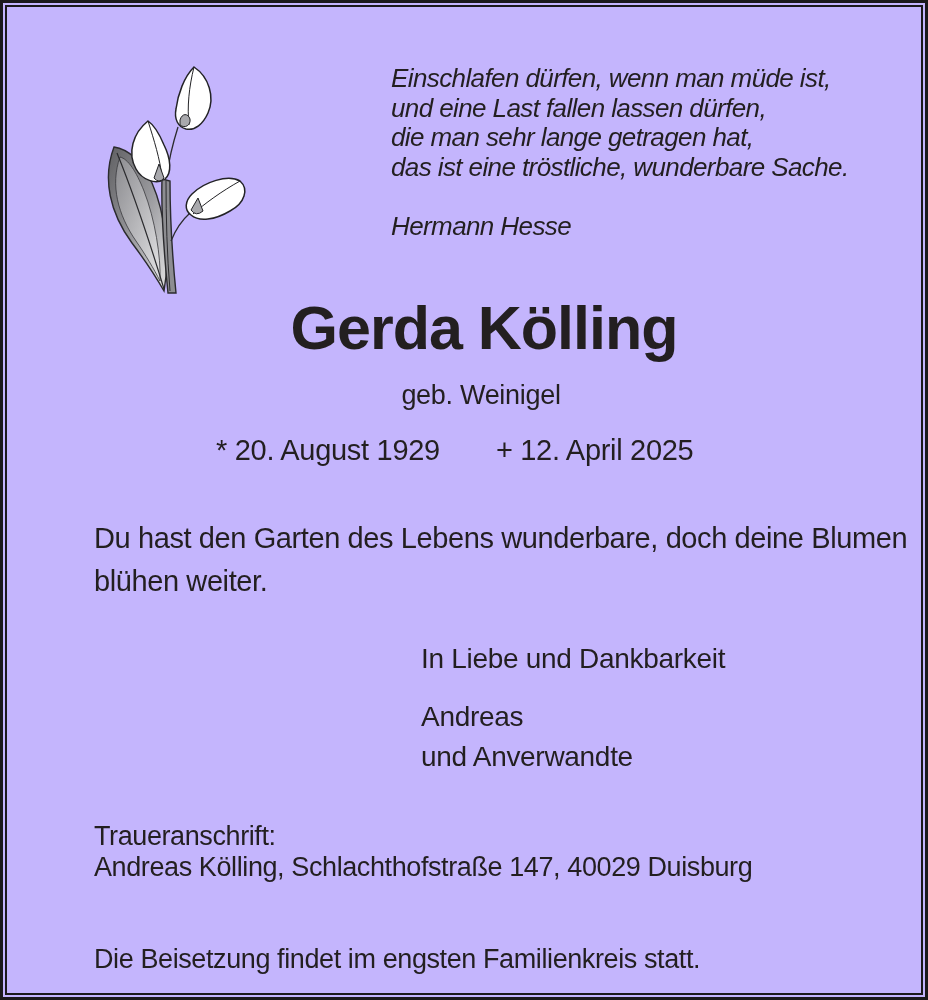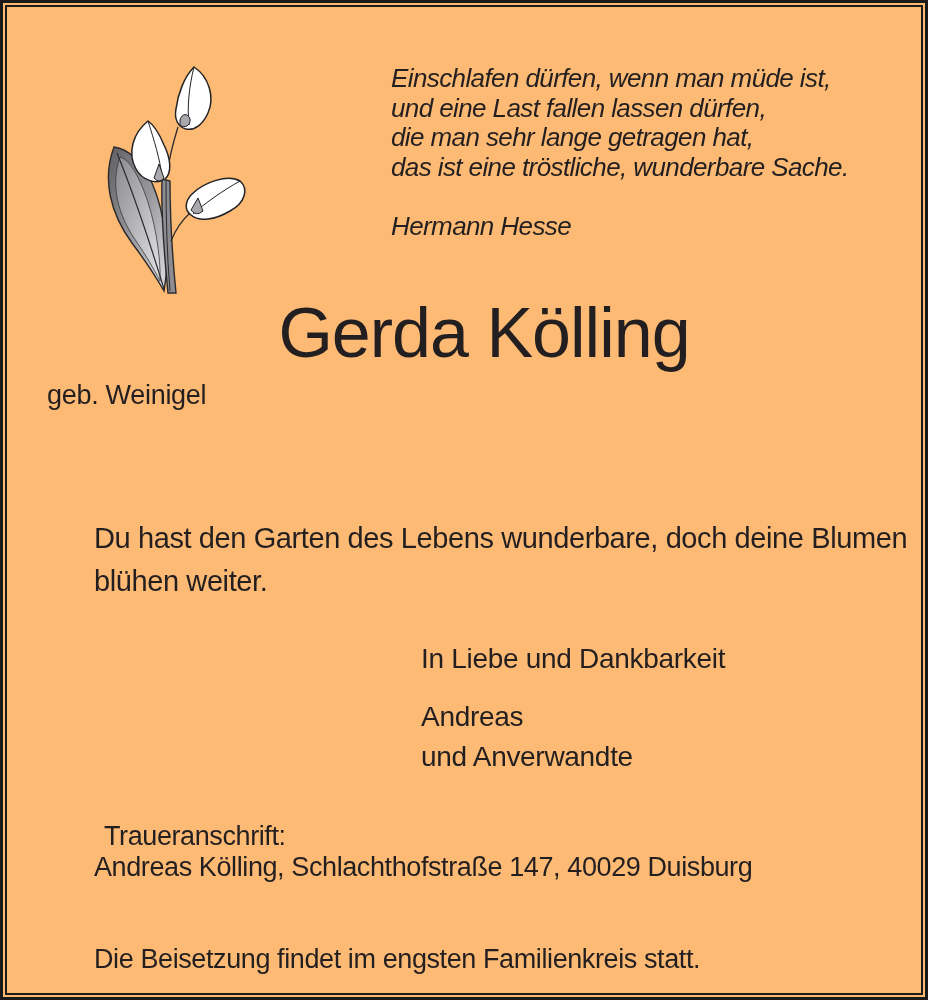--- a/index.html
+++ b/index.html
@@ -1,20 +1,20 @@
 <!DOCTYPE html>
 <html lang="de"><head>
 <meta charset="utf-8">
 <style>
   html,body{margin:0;padding:0;background:#ffffff;}
   .sheet{
     position:relative;
     width:928px;height:1000px;
     box-sizing:border-box;
-    background:#fdba74;
+    background:#c4b5fd;
     border:3px solid #1c1a1b;
     font-family:"Liberation Sans", sans-serif;
     color:#231f20;
     overflow:hidden;
   }
   .inner-frame{
     position:absolute;
     inset:2px;
     border:2px solid #1c1a1b;
     pointer-events:none;
@@ -32,27 +32,28 @@
   .quote-attribution{
     margin-top:30px;
     font-style:italic;
   }
 
   .flower{left:95px;top:60px;width:150px;height:235px;}
 
   .name{
     left:44px;right:4px;top:293px;
     text-align:center;
-    font-size:70px;
+    font-size:61px;
     line-height:1.06;
     letter-spacing:-1px;
-    font-weight:400;
+    font-weight:700;
   }
   .maiden{
     left:44px;right:10px;top:377px;
+    text-align:center;
     font-size:27px;
     letter-spacing:-0.3px;
   }
   .dates{
     left:213px;top:431px;
     display:flex;gap:56px;
     font-size:29px;
     letter-spacing:-0.3px;
   }
   .message{
@@ -66,21 +67,21 @@
     font-size:28px;
     letter-spacing:-0.3px;
   }
   .mourners{
     left:418px;top:694px;
     font-size:28px;
     line-height:40px;
     letter-spacing:-0.3px;
   }
   .address-label{
-    left:101px;top:818px;
+    left:91px;top:818px;
     font-size:27px;
     letter-spacing:-0.4px;
   }
   .address-value{
     left:91px;top:849px;
     font-size:27px;
     letter-spacing:-0.4px;
   }
   .notice{
     left:91px;top:941px;
@@ -134,20 +135,24 @@
     <div class="pre">Einschlafen dürfen, wenn man müde ist,
 und eine Last fallen lassen dürfen,
 die man sehr lange getragen hat,
 das ist eine tröstliche, wunderbare Sache.</div>
     <div class="quote-attribution">Hermann Hesse</div>
   </div>
 
   <div class="abs name">Gerda Kölling</div>
   <div class="abs maiden">geb. Weinigel</div>
 
+  <div class="abs dates">
+    <span>* 20. August 1929</span>
+    <span>+ 12. April 2025</span>
+  </div>
 
   <div class="abs message pre">Du hast den Garten des Lebens wunderbare, doch deine Blumen
 blühen weiter.</div>
 
   <div class="abs closing-line">In Liebe und Dankbarkeit</div>
   <div class="abs mourners pre">Andreas
 und Anverwandte</div>
 
   <div class="abs address-label">Traueranschrift:</div>
   <div class="abs address-value">Andreas Kölling, Schlachthofstraße 147, 40029 Duisburg</div>

